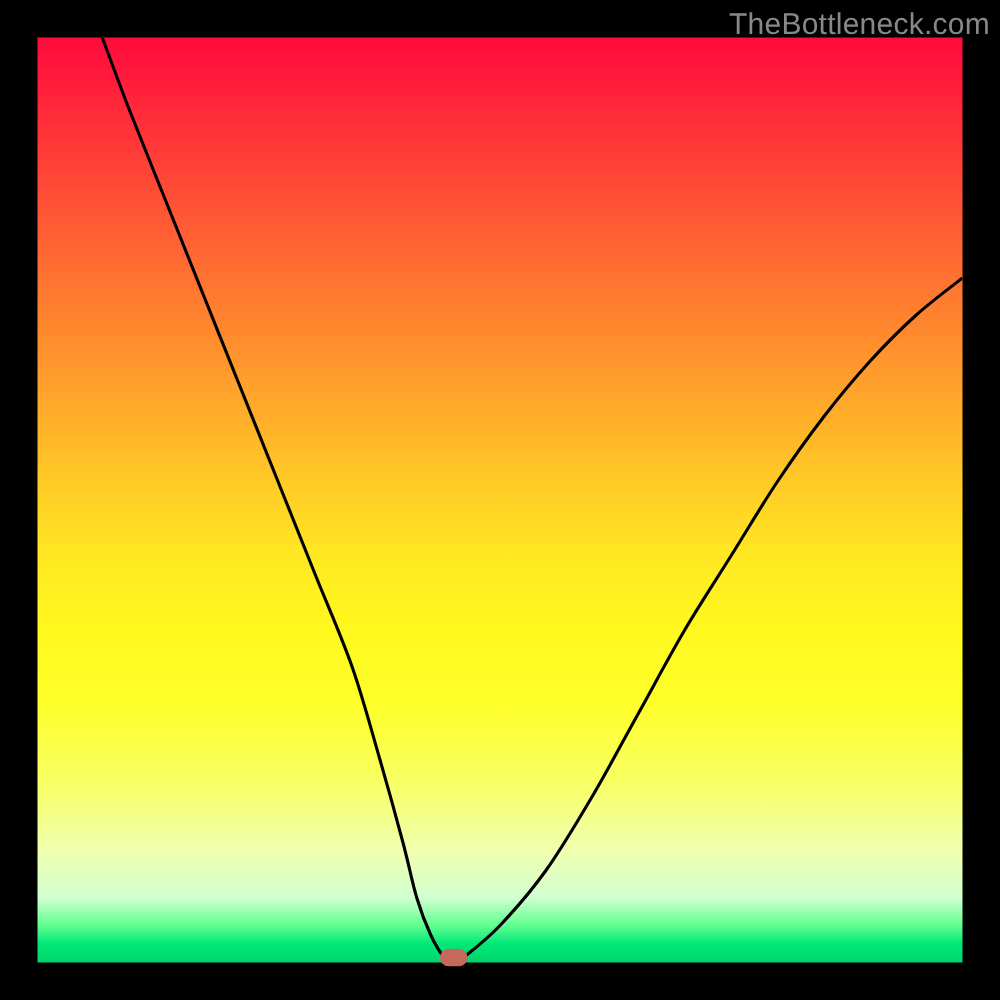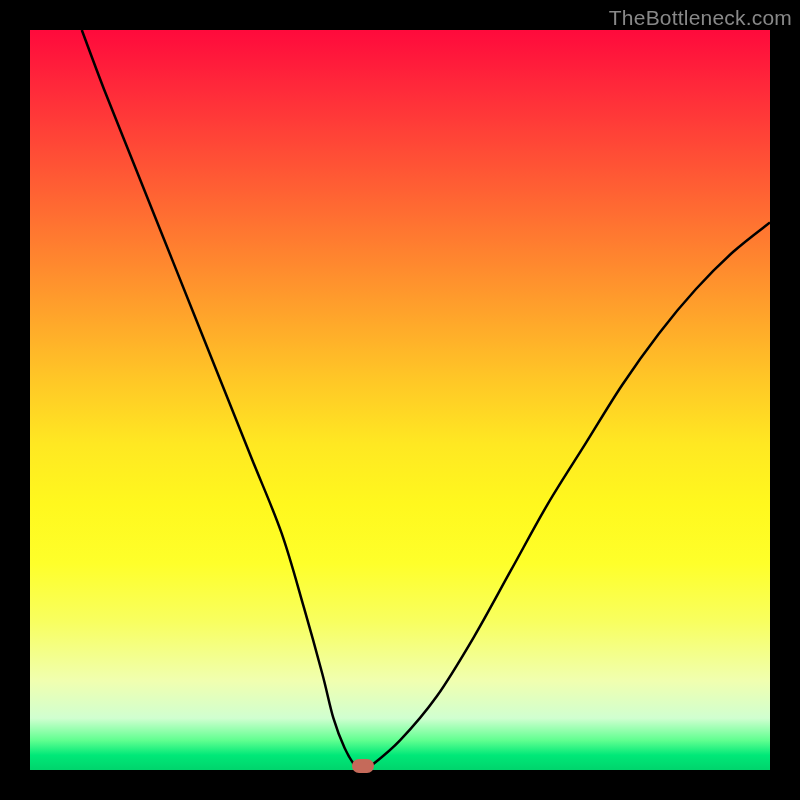--- a/index.html
+++ b/index.html
@@ -40,21 +40,21 @@
       #60ff90 96%,
       #00e878 98%,
       #00d46c 100%
     );
   }
   .watermark {
     position: absolute;
     top: 6px;
     right: 8px;
     color: #888;
-    font-size: 21px;
+    font-size: 24px;
     font-weight: 500;
     z-index: 10;
     letter-spacing: 0.2px;
   }
   svg.curve {
     position: absolute;
     left: 0;
     top: 0;
     width: 740px;
     height: 740px;

